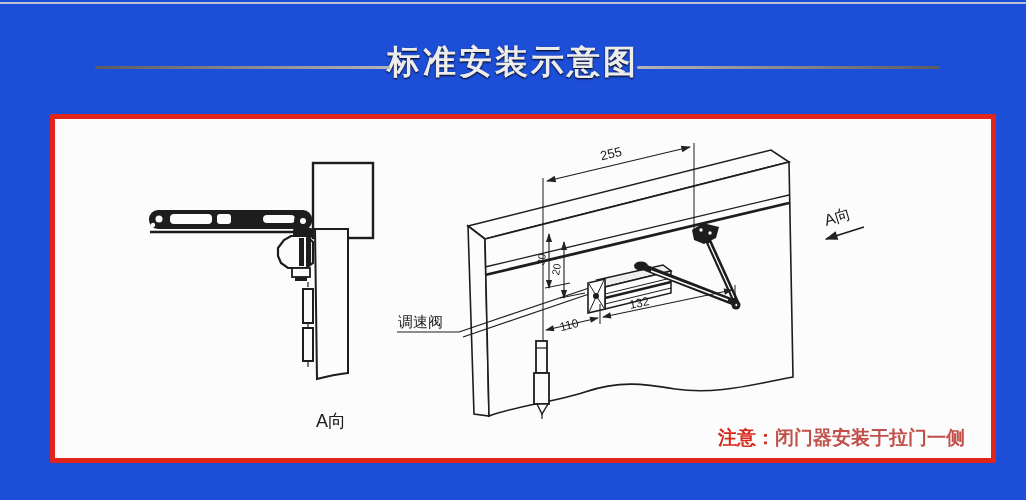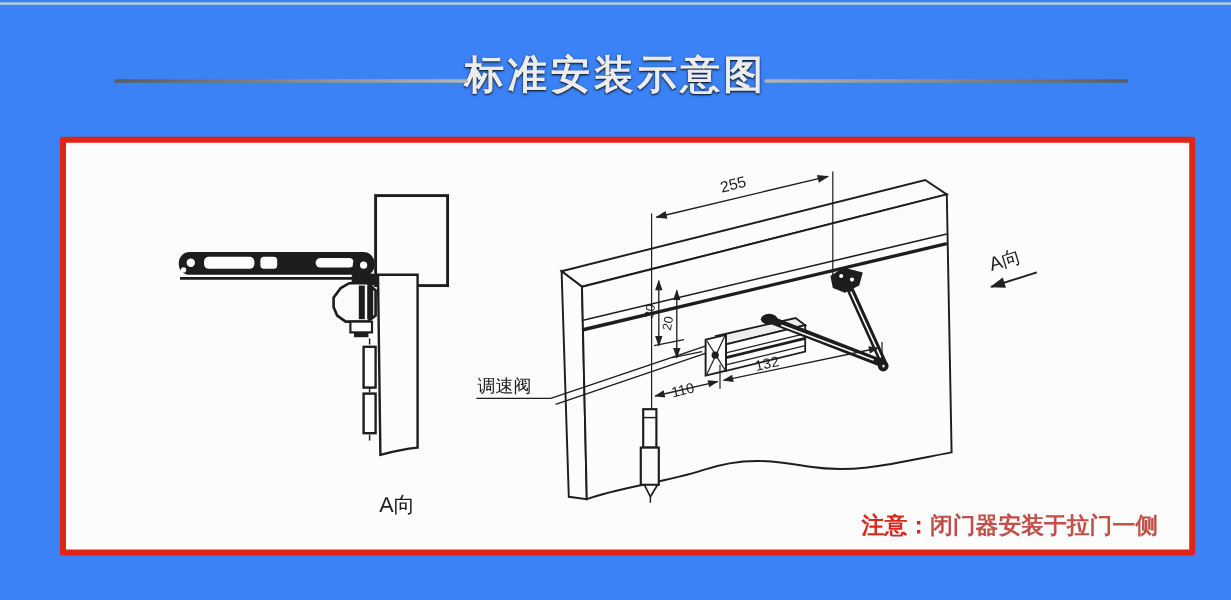--- a/index.html
+++ b/index.html
@@ -1,16 +1,16 @@
 <!DOCTYPE html>
 <html><head>
 <meta charset="utf-8">
 <style>
   html,body{margin:0;padding:0;background:#000;}
-  .page{position:relative;width:1026px;height:500px;background:#3b82f6;overflow:hidden;
+  .page{position:relative;width:1026px;height:500px;background:#1d4ed8;overflow:hidden;
         font-family:"Liberation Sans","DejaVu Sans",sans-serif;}
   .top-line{position:absolute;left:0;top:2px;width:1026px;height:2px;background:#d6d6d6;opacity:.85;}
   .title{position:absolute;left:0;top:40px;width:1026px;margin:0;text-align:center;
          font-size:33px;font-weight:700;letter-spacing:3px;color:#ececec;
          text-shadow:0 1px 2px #000;}
   .rule{position:absolute;top:66px;height:3px;background:linear-gradient(90deg,#5c5c5c,#b5b5b5);border-radius:2px;}
   .rule-left{left:95px;width:295px;}
   .rule-right{left:637px;width:303px;background:linear-gradient(90deg,#b5b5b5,#5c5c5c);}
   .panel{position:absolute;left:50px;top:114px;width:946px;height:349px;box-sizing:border-box;
          background:#fcfcfc;border:5px solid #e1251b;border-radius:2px;}

